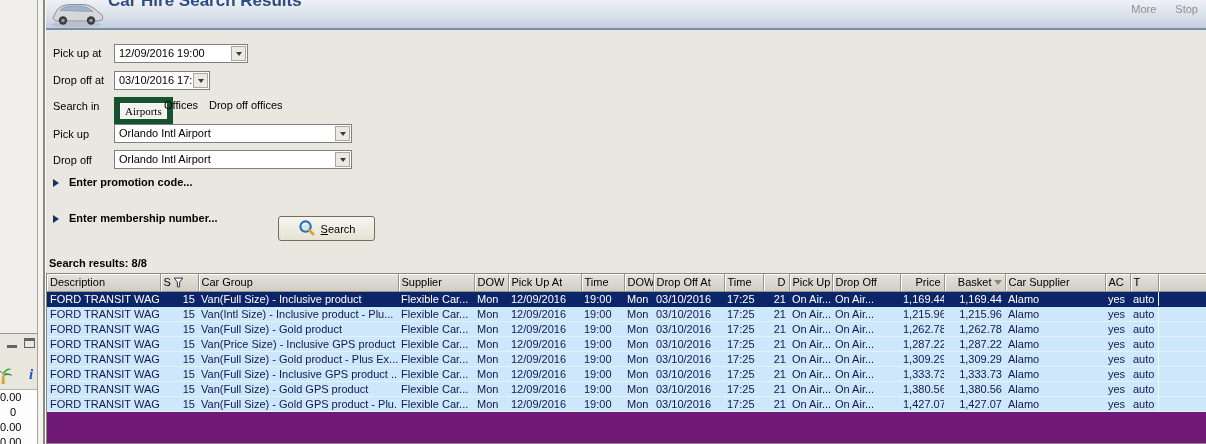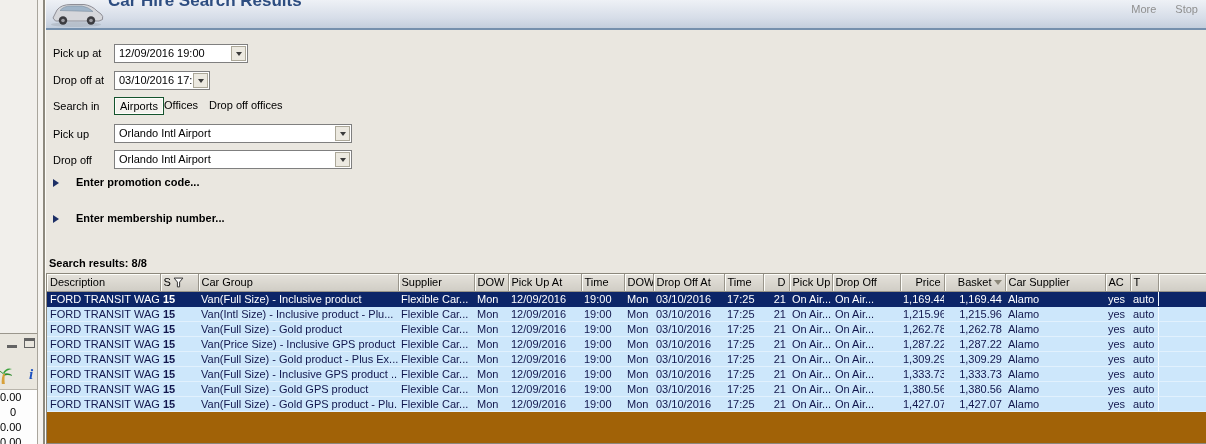--- a/index.html
+++ b/index.html
@@ -37,40 +37,40 @@
   .menu-links span{margin-left:16px;cursor:default;}
 
   .f-label{position:absolute;left:7px;color:#000;}
   .field{position:absolute;left:68px;height:19px;background:#fff;border:1px solid #7f7f7f;
          padding:2px 18px 0 4px;white-space:nowrap;overflow:hidden;color:#000;}
   .dd-btn{position:absolute;right:1px;top:1px;width:15px;height:15px;background:#ece9e0;
           border:1px solid #aca899;display:flex;align-items:center;justify-content:center;}
   .dd-btn i{display:block;width:0;height:0;border:3px solid transparent;border-top:4px solid #3a3a3a;margin-top:4px;}
 
   .tab{position:absolute;top:97px;padding:2px 5px;color:#000;white-space:nowrap;}
-  .tab.selected{border:1px solid #14532d;background:#f4f2ee;box-shadow:inset 0 0 0 1px #fdfdfa;}
-
-  .expander{position:absolute;left:7px;display:flex;align-items:center;gap:13px;font-weight:bold;color:#000;}
+  .tab.selected{border:6px solid #14532d;background:#f4f2ee;box-shadow:inset 0 0 0 1px #fdfdfa;font-family:Liberation Serif, serif;}
+
+  .expander{position:absolute;left:7px;display:flex;align-items:center;gap:6px;font-weight:bold;color:#000;}
   .expander .tri{width:0;height:0;border:4px solid transparent;border-left:6px solid #1d2f66;margin-top:1px;}
 
   .search-btn{position:absolute;left:232px;top:216px;width:97px;height:25px;display:flex;align-items:center;justify-content:center;
               gap:6px;background:linear-gradient(#f7f5f0,#e6e2d4);border:1px solid #736e58;border-radius:3px;cursor:default;}
   .search-btn .accel{text-decoration:underline;}
 
   .results-summary{position:absolute;left:3px;top:257px;font-weight:bold;color:#000;}
 
-  .results-frame{position:absolute;left:0;top:273px;width:1161px;height:171px;background:#a16207;
+  .results-frame{position:absolute;left:0;top:273px;width:1161px;height:171px;background:#701a75;
                  border:1px solid #8c887c;overflow:hidden;}
   table{border-collapse:collapse;table-layout:fixed;width:1159px;}
   th{height:17px;font-weight:normal;text-align:left;padding:0 3px;white-space:nowrap;overflow:hidden;
      background:linear-gradient(#e5e2db,#d0cdc5);border-right:1px solid #99958b;border-bottom:1px solid #99958b;
      box-shadow:inset 1px 1px 0 #fdfdf9;color:#000;}
   td{height:15px;line-height:14px;padding:0 3px;white-space:nowrap;overflow:hidden;
      background:var(--row_bg);color:var(--row_text);border-bottom:1px solid #e2f1fd;}
-  td:nth-child(2){text-align:left;font-weight:bold;}
+  td:nth-child(2){text-align:right;}
   td:nth-child(11),td:nth-child(14),td:nth-child(15){text-align:right;}
   th:nth-child(11),th:nth-child(14){text-align:right;}
   td:last-child{border-left:1px solid #f3fafe;}
   tr.selected td{background:var(--selected_row_bg);color:var(--selected_row_text);border-bottom-color:var(--selected_row_bg);}
   .th-flex{display:flex;align-items:center;gap:2px;}
   .th-flex.right{justify-content:flex-end;}
   .sort-desc{width:0;height:0;border:4px solid transparent;border-top:5px solid #8b8779;margin-top:4px;}
 </style>
 </head>
 <body>
@@ -162,20 +162,30 @@
 
   <div class="expander" style="top:176px">
     <span class="tri"></span>
     <span>Enter promotion code...</span>
   </div>
   <div class="expander" style="top:212px">
     <span class="tri"></span>
     <span>Enter membership number...</span>
   </div>
 
+  <div class="search-btn">
+    <span>
+      <svg width="17" height="17" viewBox="0 0 18 18">
+        <circle cx="8" cy="8" r="5.5" fill="#cfe6f8" stroke="#2a6db5" stroke-width="2.2"></circle>
+        <path d="M5.5 6.5 Q6.5 4.5 8.5 4.8" stroke="#ffffff" stroke-width="1.4" fill="none" stroke-linecap="round"></path>
+        <line x1="12.2" y1="12.2" x2="16" y2="16" stroke="#d9a520" stroke-width="3" stroke-linecap="round"></line>
+      </svg>
+    </span>
+    <span><span class="accel">S</span><span>earch</span></span>
+  </div>
 
   <div class="results-summary">Search results: 8/8</div>
 
   <div class="results-frame">
     <table>
       <colgroup>
         <col style="width:113px">
           <col style="width:38px">
           <col style="width:200px">
           <col style="width:76px">

